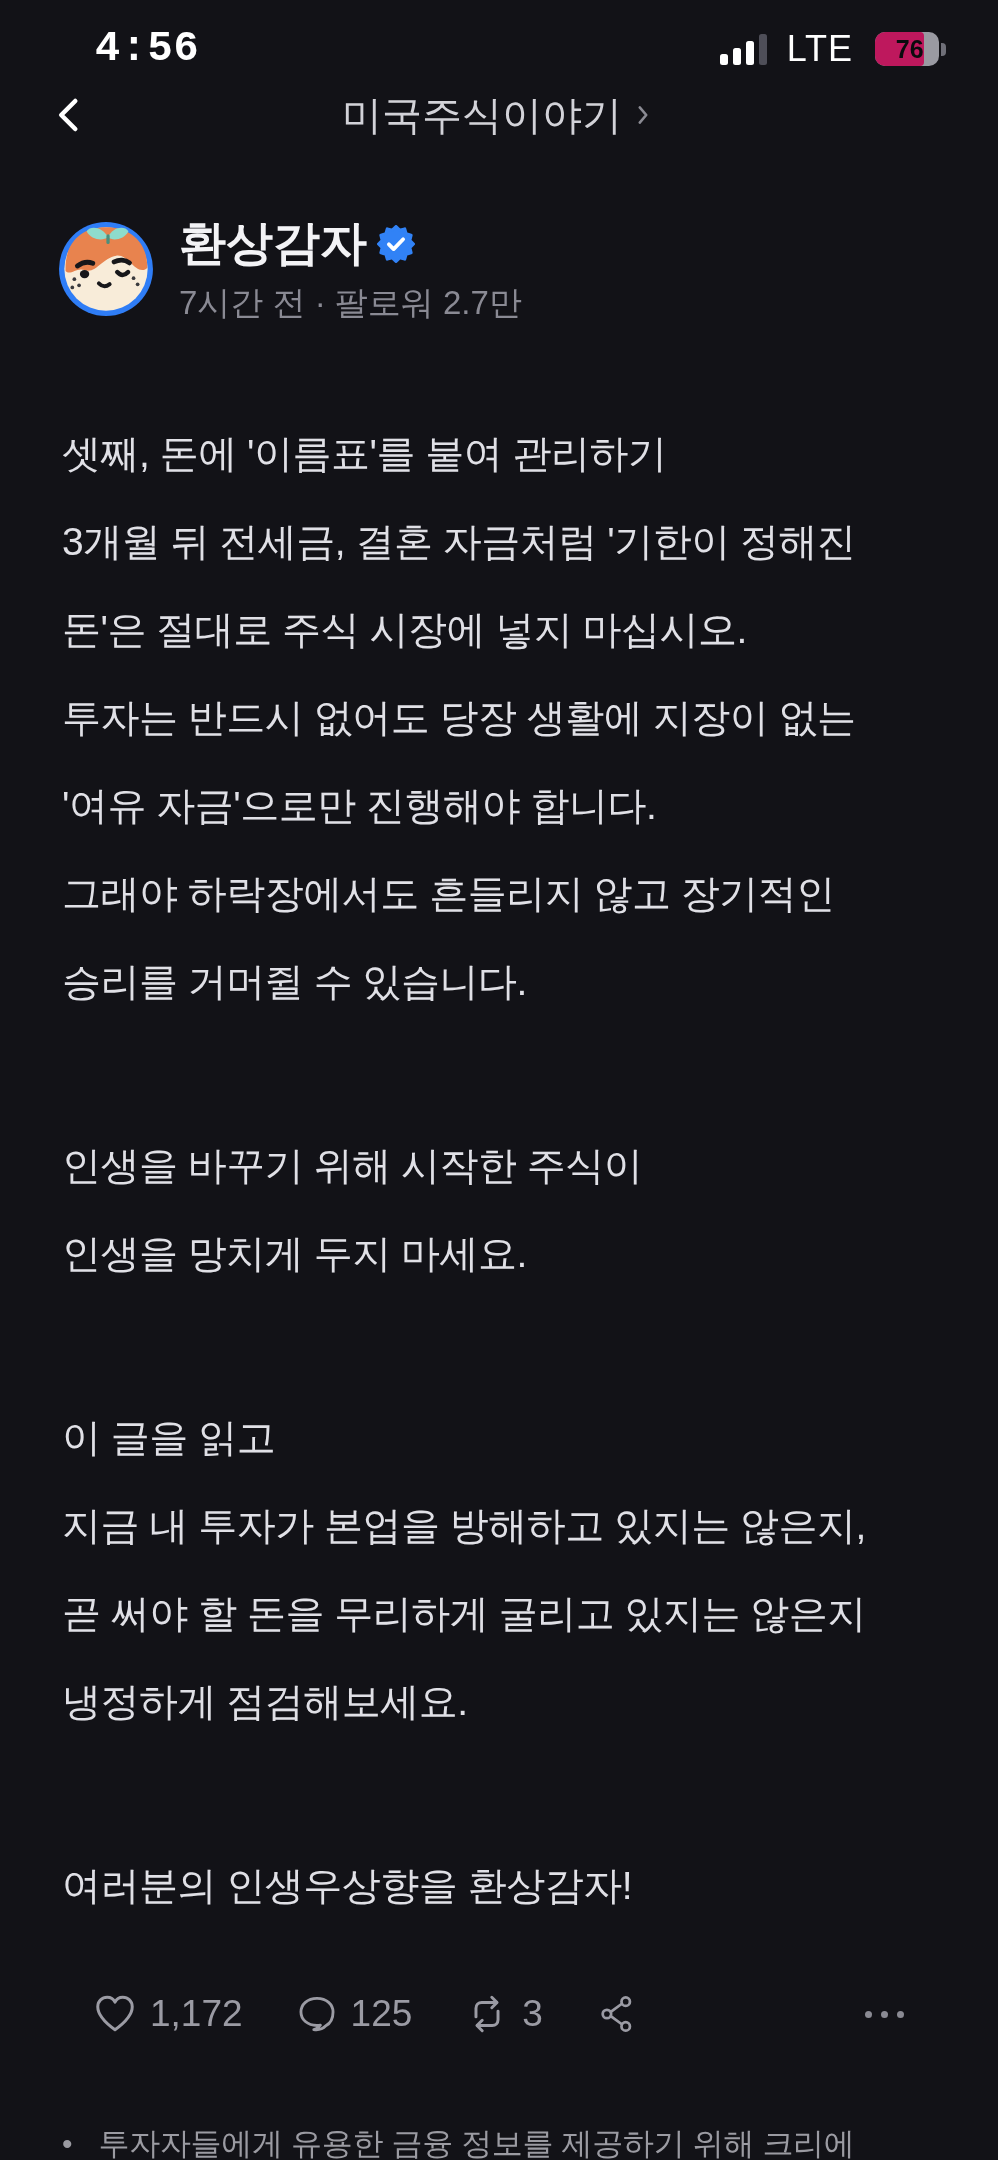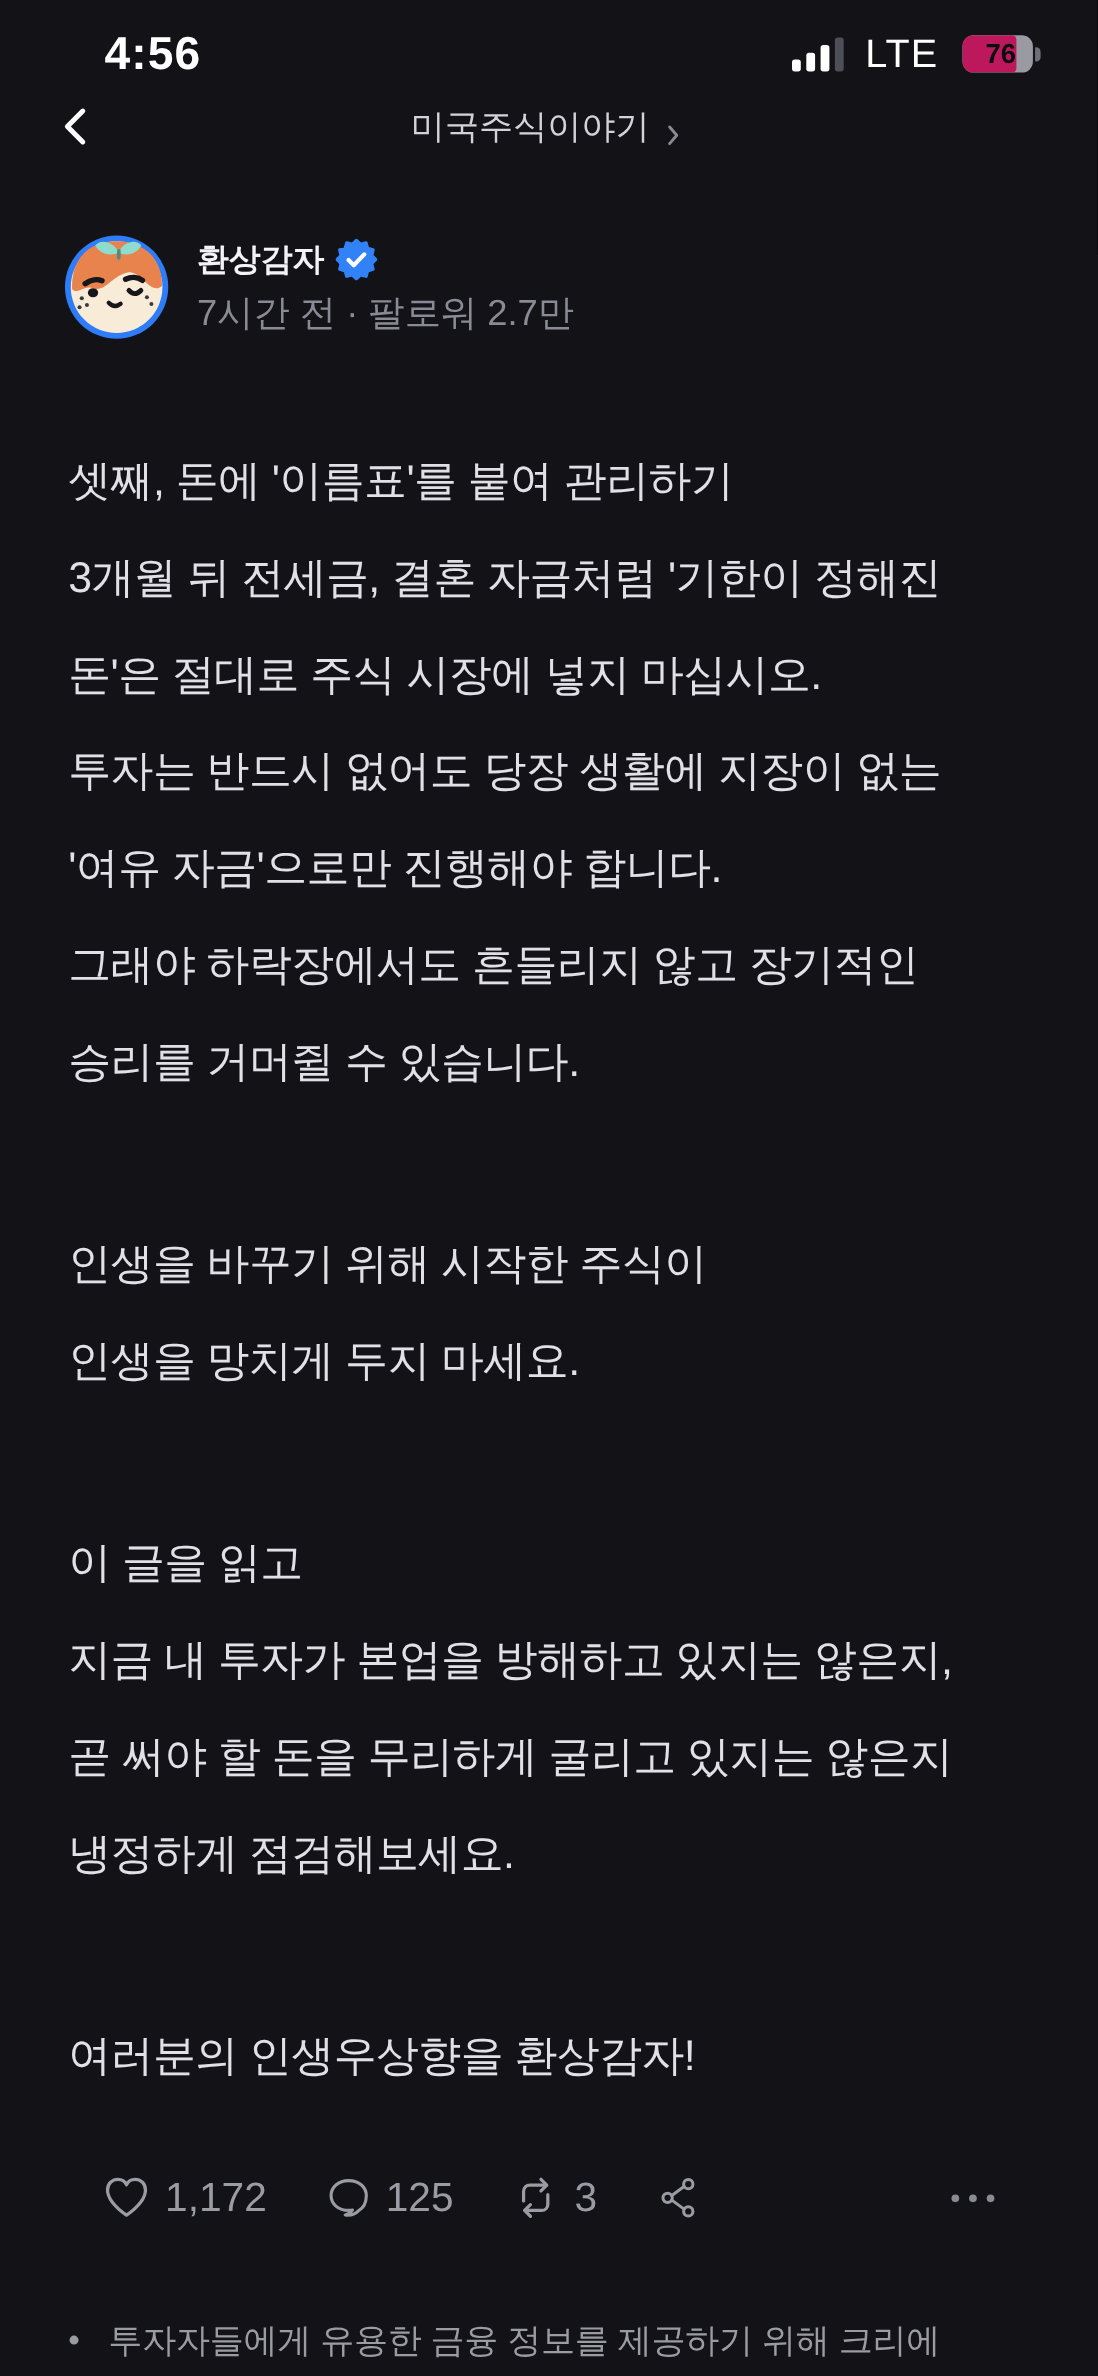--- a/index.html
+++ b/index.html
@@ -6,48 +6,48 @@
   html,body { background:#000; }
   body { font-family:"Liberation Sans","DejaVu Sans",sans-serif; }
   .screen {
     position:relative; width:998px; height:2160px; margin:0 auto;
     background:#121217; color:#e3e3e8; overflow:hidden;
   }
 
   
   .status-bar { display:flex; align-items:center; justify-content:space-between;
     padding:26px 52px 0 95px; height:72px; }
-  .status-time { font-size:42px; font-weight:bold; color:#fff; letter-spacing:1px; }
+  .status-time { font-size:42px; font-weight:bold; color:#fff; letter-spacing:1px;font-family:Liberation Mono, monospace; }
   .status-right { display:flex; align-items:center; gap:16px; }
   .signal { display:flex; align-items:flex-end; gap:5px; height:32px; }
   .signal i { display:block; width:8px; border-radius:2.5px; background:#fff; }
   .signal i.b1{height:11px} .signal i.b2{height:17px} .signal i.b3{height:24px}
   .signal i.b4{height:31px; background:#4e4e58;}
   .lte { font-size:36px; color:#fff; font-weight:500; letter-spacing:1px; margin-left:4px; }
   .battery { display:flex; align-items:center; margin-left:6px; }
   .battery-body { position:relative; width:64px; height:34px; border-radius:10px;
     background:#9a9aa2; overflow:hidden; }
   .battery-fill { position:absolute; left:0; top:0; bottom:0; width:76%; background:#be185d;
     display:flex; align-items:center; justify-content:flex-end; border-radius:0 4px 4px 0; }
   .battery-fill span { font-size:25px; font-weight:bold; color:#0b0b0e; }
   .battery-nub { width:5px; height:13px; background:#6f6f78; border-radius:0 4px 4px 0; margin-left:2px; }
 
   
   .nav-bar { position:relative; height:86px; display:flex; align-items:center; justify-content:center; }
   .back-btn { position:absolute; left:44px; top:50%; transform:translateY(-50%);
     width:52px; height:52px; display:flex; align-items:center; justify-content:center; cursor:pointer; }
-  .nav-title { display:flex; align-items:flex-end; gap:8px; font-size:31px; font-weight:500;
+  .nav-title { display:flex; align-items:center; gap:8px; font-size:40px; font-weight:500;
     color:#d2d2d8; cursor:pointer; }
 
   
   .profile-row { display:flex; align-items:center; gap:24px; padding:0 57px; margin-top:54px; }
   .avatar-lg { width:98px; height:98px; flex:0 0 auto; }
   .author-block { display:flex; flex-direction:column; gap:6px; }
   .author-line { display:flex; align-items:center; gap:10px; }
-  .author-name { font-size:29px; font-weight:bold; color:#f3f3f6; }
+  .author-name { font-size:47px; font-weight:bold; color:#f3f3f6; }
   .author-meta { font-size:33px; color:#8a8a94; }
 
   
   .post-body { padding:0 62px; margin-top:84px; }
   .post-body p.para { font-size:39px; line-height:88px; color:#e0e0e6; letter-spacing:-0.5px; }
   .post-body p.para + p.para { margin-top:96px; }
 
   
   .engage-row { display:flex; align-items:center; padding:0 92px; margin-top:58px; height:52px; }
   .engage-group { display:flex; align-items:center; gap:12px; margin-right:52px; cursor:pointer; }

